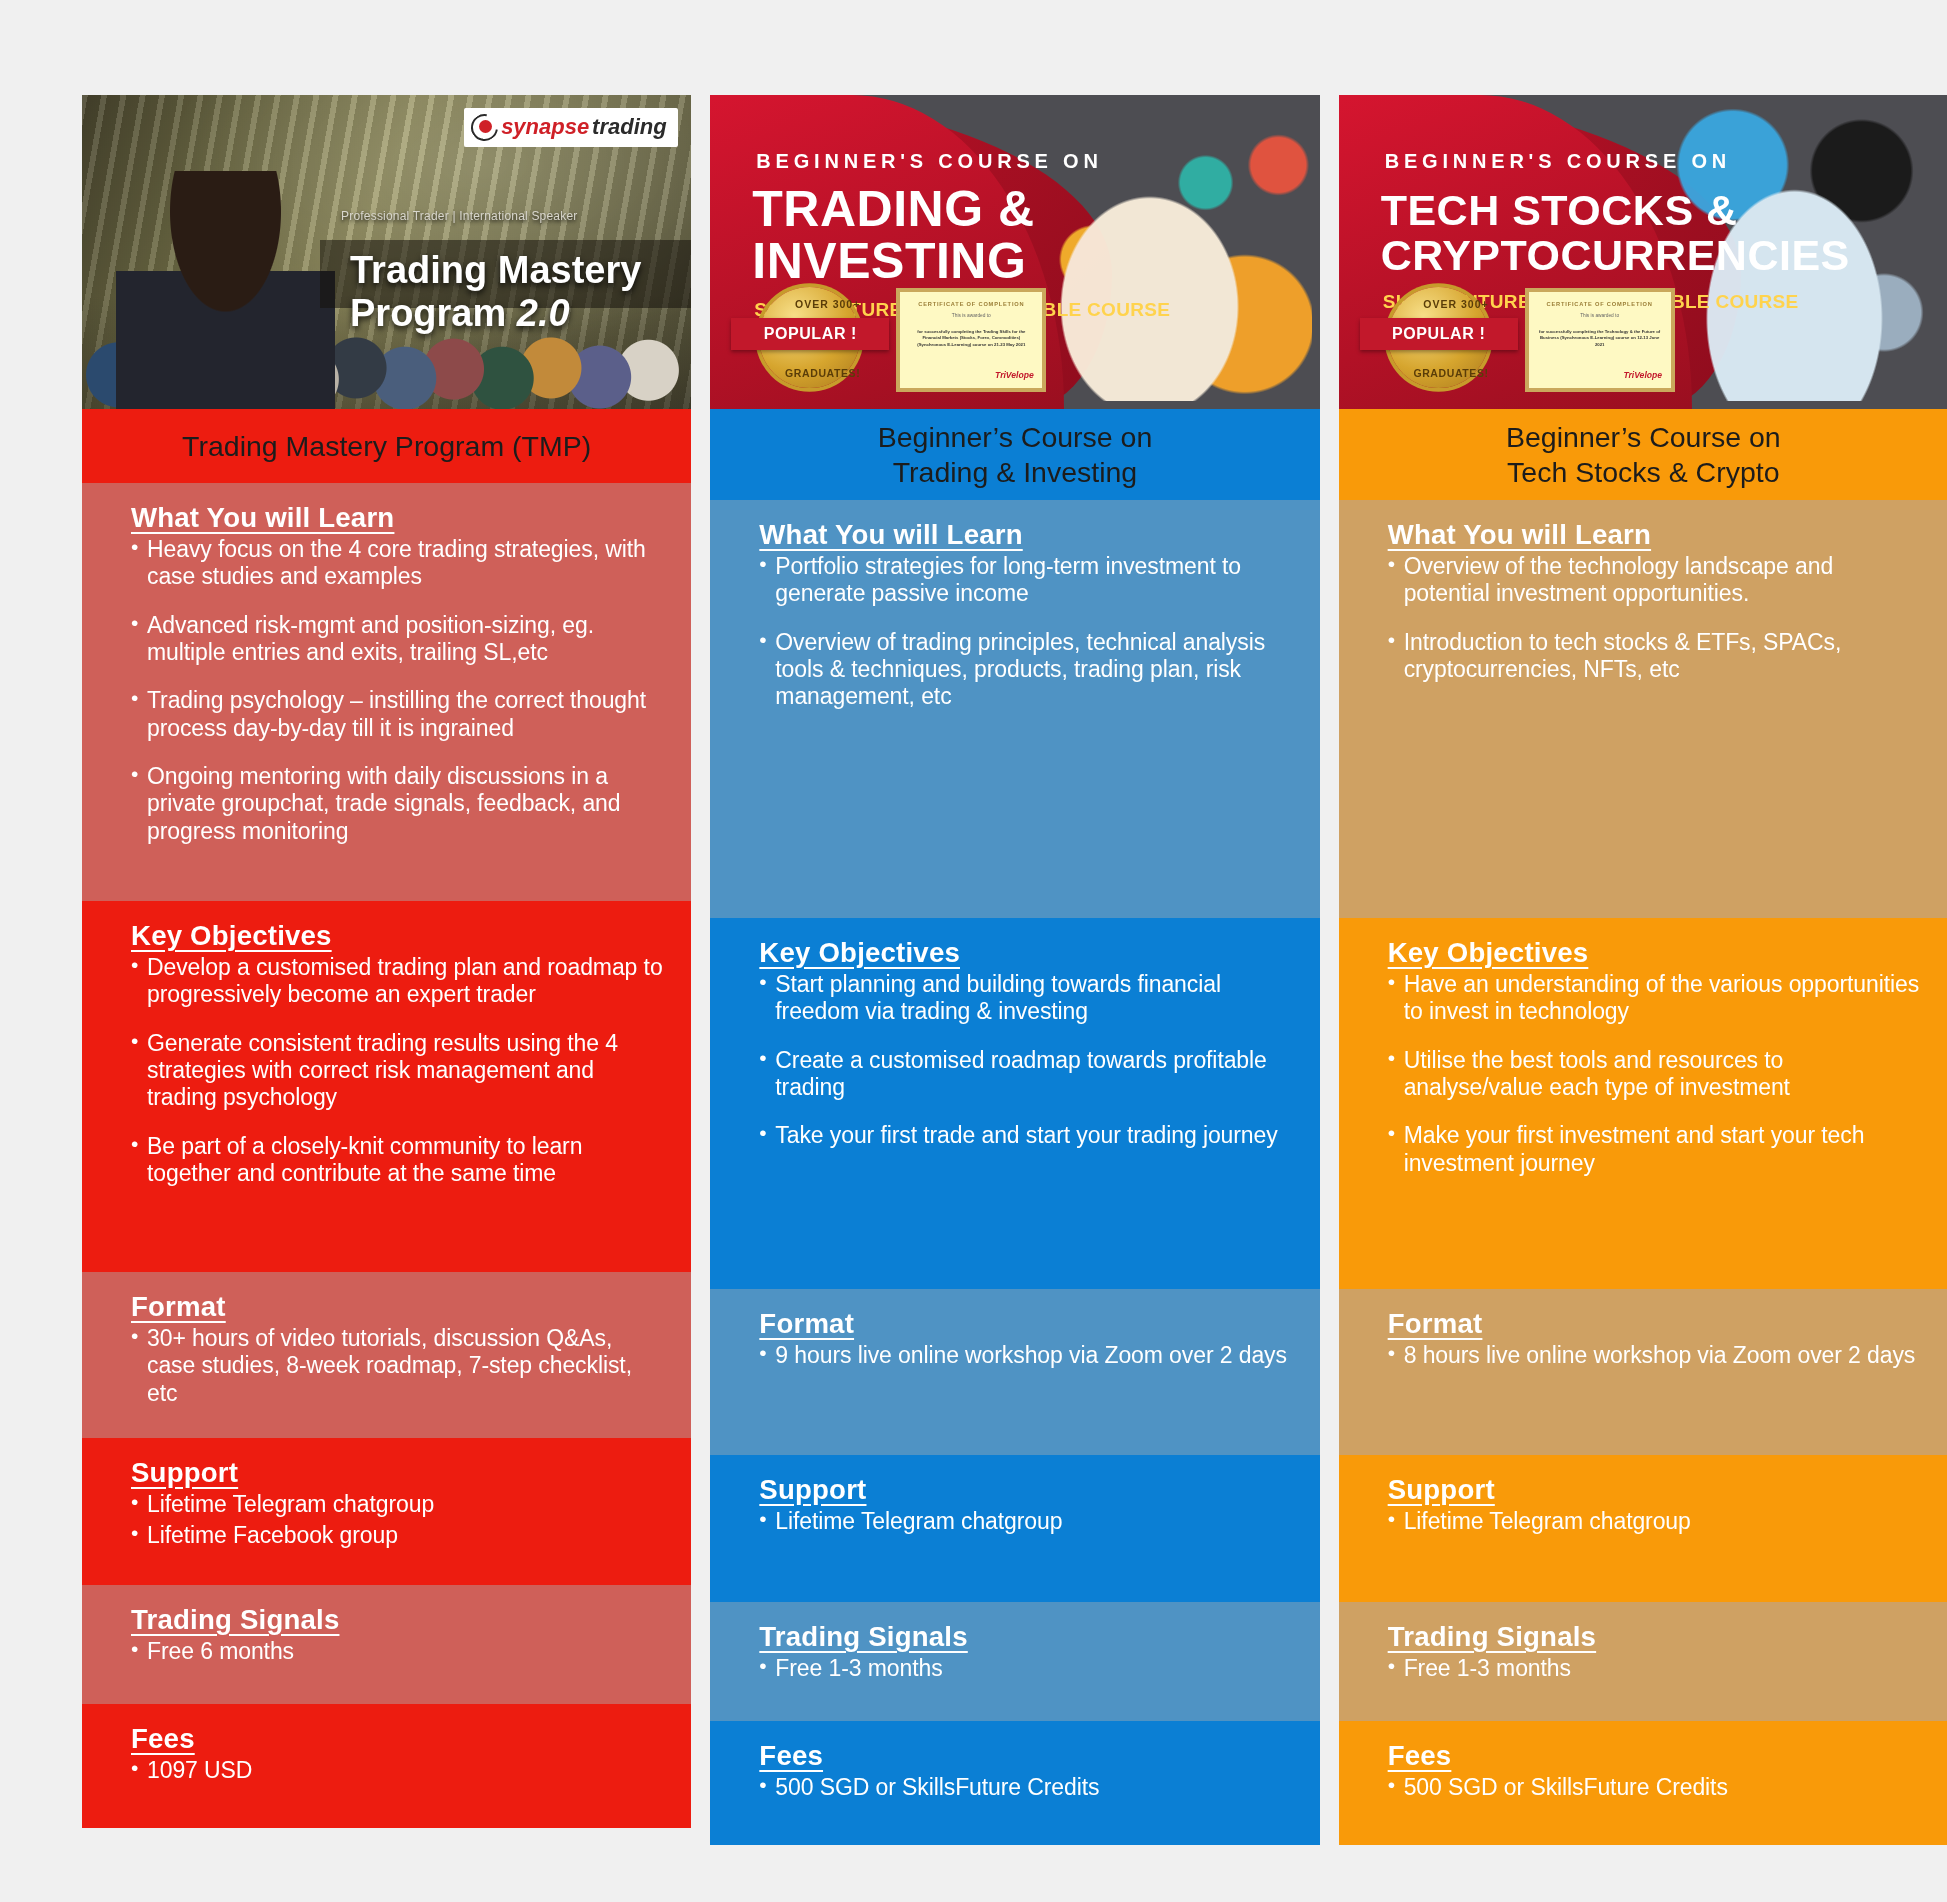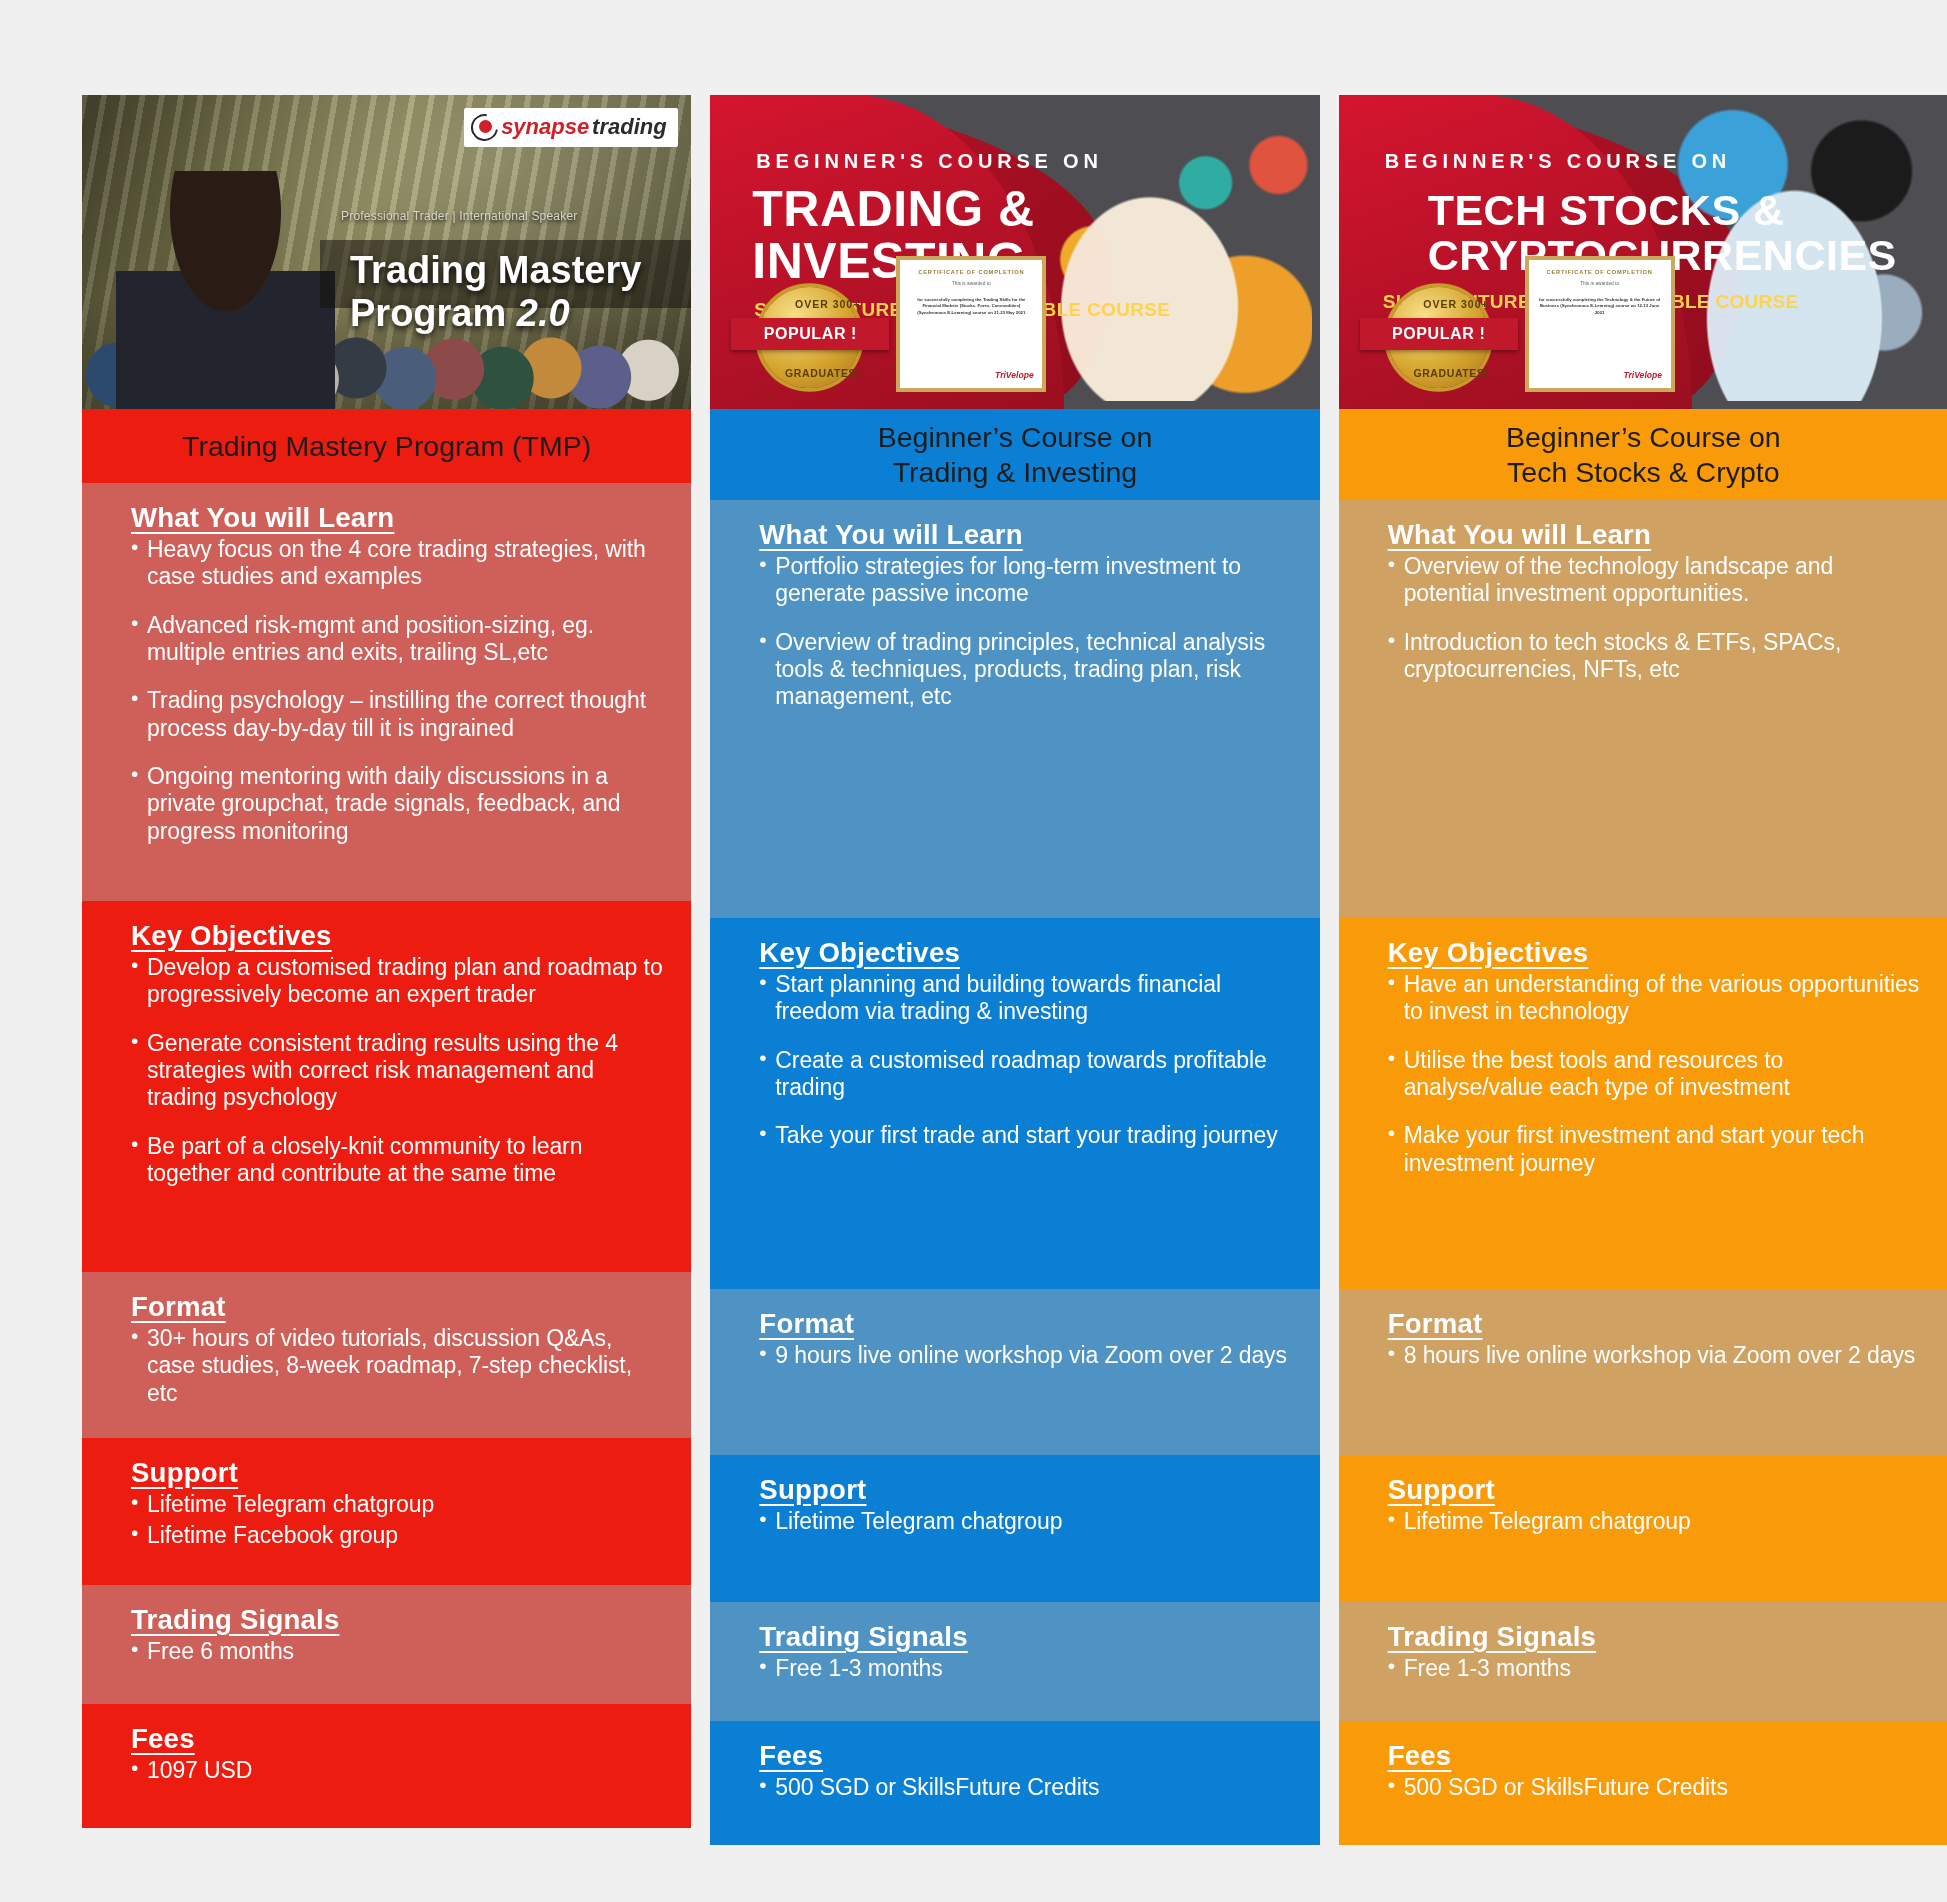--- a/index.html
+++ b/index.html
@@ -129,21 +129,21 @@
   }
   .banner-eyebrow {
     position: absolute; left: 46px; top: 55px;
     color: #ffffff; font-size: 20px; font-weight: bold; letter-spacing: 4.8px;
   }
   .banner-heading {
     position: absolute; left: 42px; top: 88px;
     color: #ffffff; font-size: 50px; font-weight: bold;
     line-height: 1.04; letter-spacing: 0.5px;
   }
-  .banner-heading.small { font-size: 43px; top: 93px; margin-left: 47px; }
+  .banner-heading.small { font-size: 43px; top: 93px; }
   .banner-sub {
     position: absolute; left: 44px;
     color: #ffd34d; font-size: 19px; font-weight: bold; letter-spacing: 0.3px;
   }
   .badge-seal {
     position: absolute; left: 49px; bottom: 21px;
     width: 101px; height: 101px; border-radius: 50%;
     background: radial-gradient(circle at 35% 30%, #f8e08a 0%, #d6a52e 55%, #a9781c 100%);
     display: flex; align-items: center; justify-content: center;
     box-shadow: 0 0 0 3.8px #c79b2b;
@@ -160,21 +160,21 @@
   }
   .badge-ribbon {
     position: absolute; left: 21px; bottom: 59px;
     width: 158px; height: 32px; background: #c2182b;
     display: flex; align-items: center; justify-content: center;
     color: #ffffff; font-size: 16px; font-weight: bold; letter-spacing: 0.6px;
     box-shadow: 0 1.9px 3.8px rgba(0,0,0,.35);
   }
   .certificate {
     position: absolute; left: 186px; bottom: 17px;
-    width: 150px; height: 136px; background: #ffffff;
+    width: 150px; height: 104px; background: #fef9c3;
     border: 4.8px solid #caa85c;
     padding: 8.6px 7.6px;
   }
   .certificate .c-title { font-size: 5.7px; color: #9a7d36; text-align: center; letter-spacing: 0.8px; font-weight: bold; }
   .certificate .c-line { font-size: 4.8px; color: #666; text-align: center; margin-top: 6.7px; }
   .certificate .c-body { font-size: 4.3px; color: #333; text-align: center; margin-top: 10.5px; line-height: 1.5; font-weight: bold; }
   .certificate .c-brand { position: absolute; right: 8.6px; bottom: 7.6px; font-size: 8.6px; color: #c2182b; font-weight: bold; font-style: italic; }
   .art-blob {
     position: absolute; right: 7.6px; top: 11.4px; bottom: 7.6px; width: 46%;
     background:

